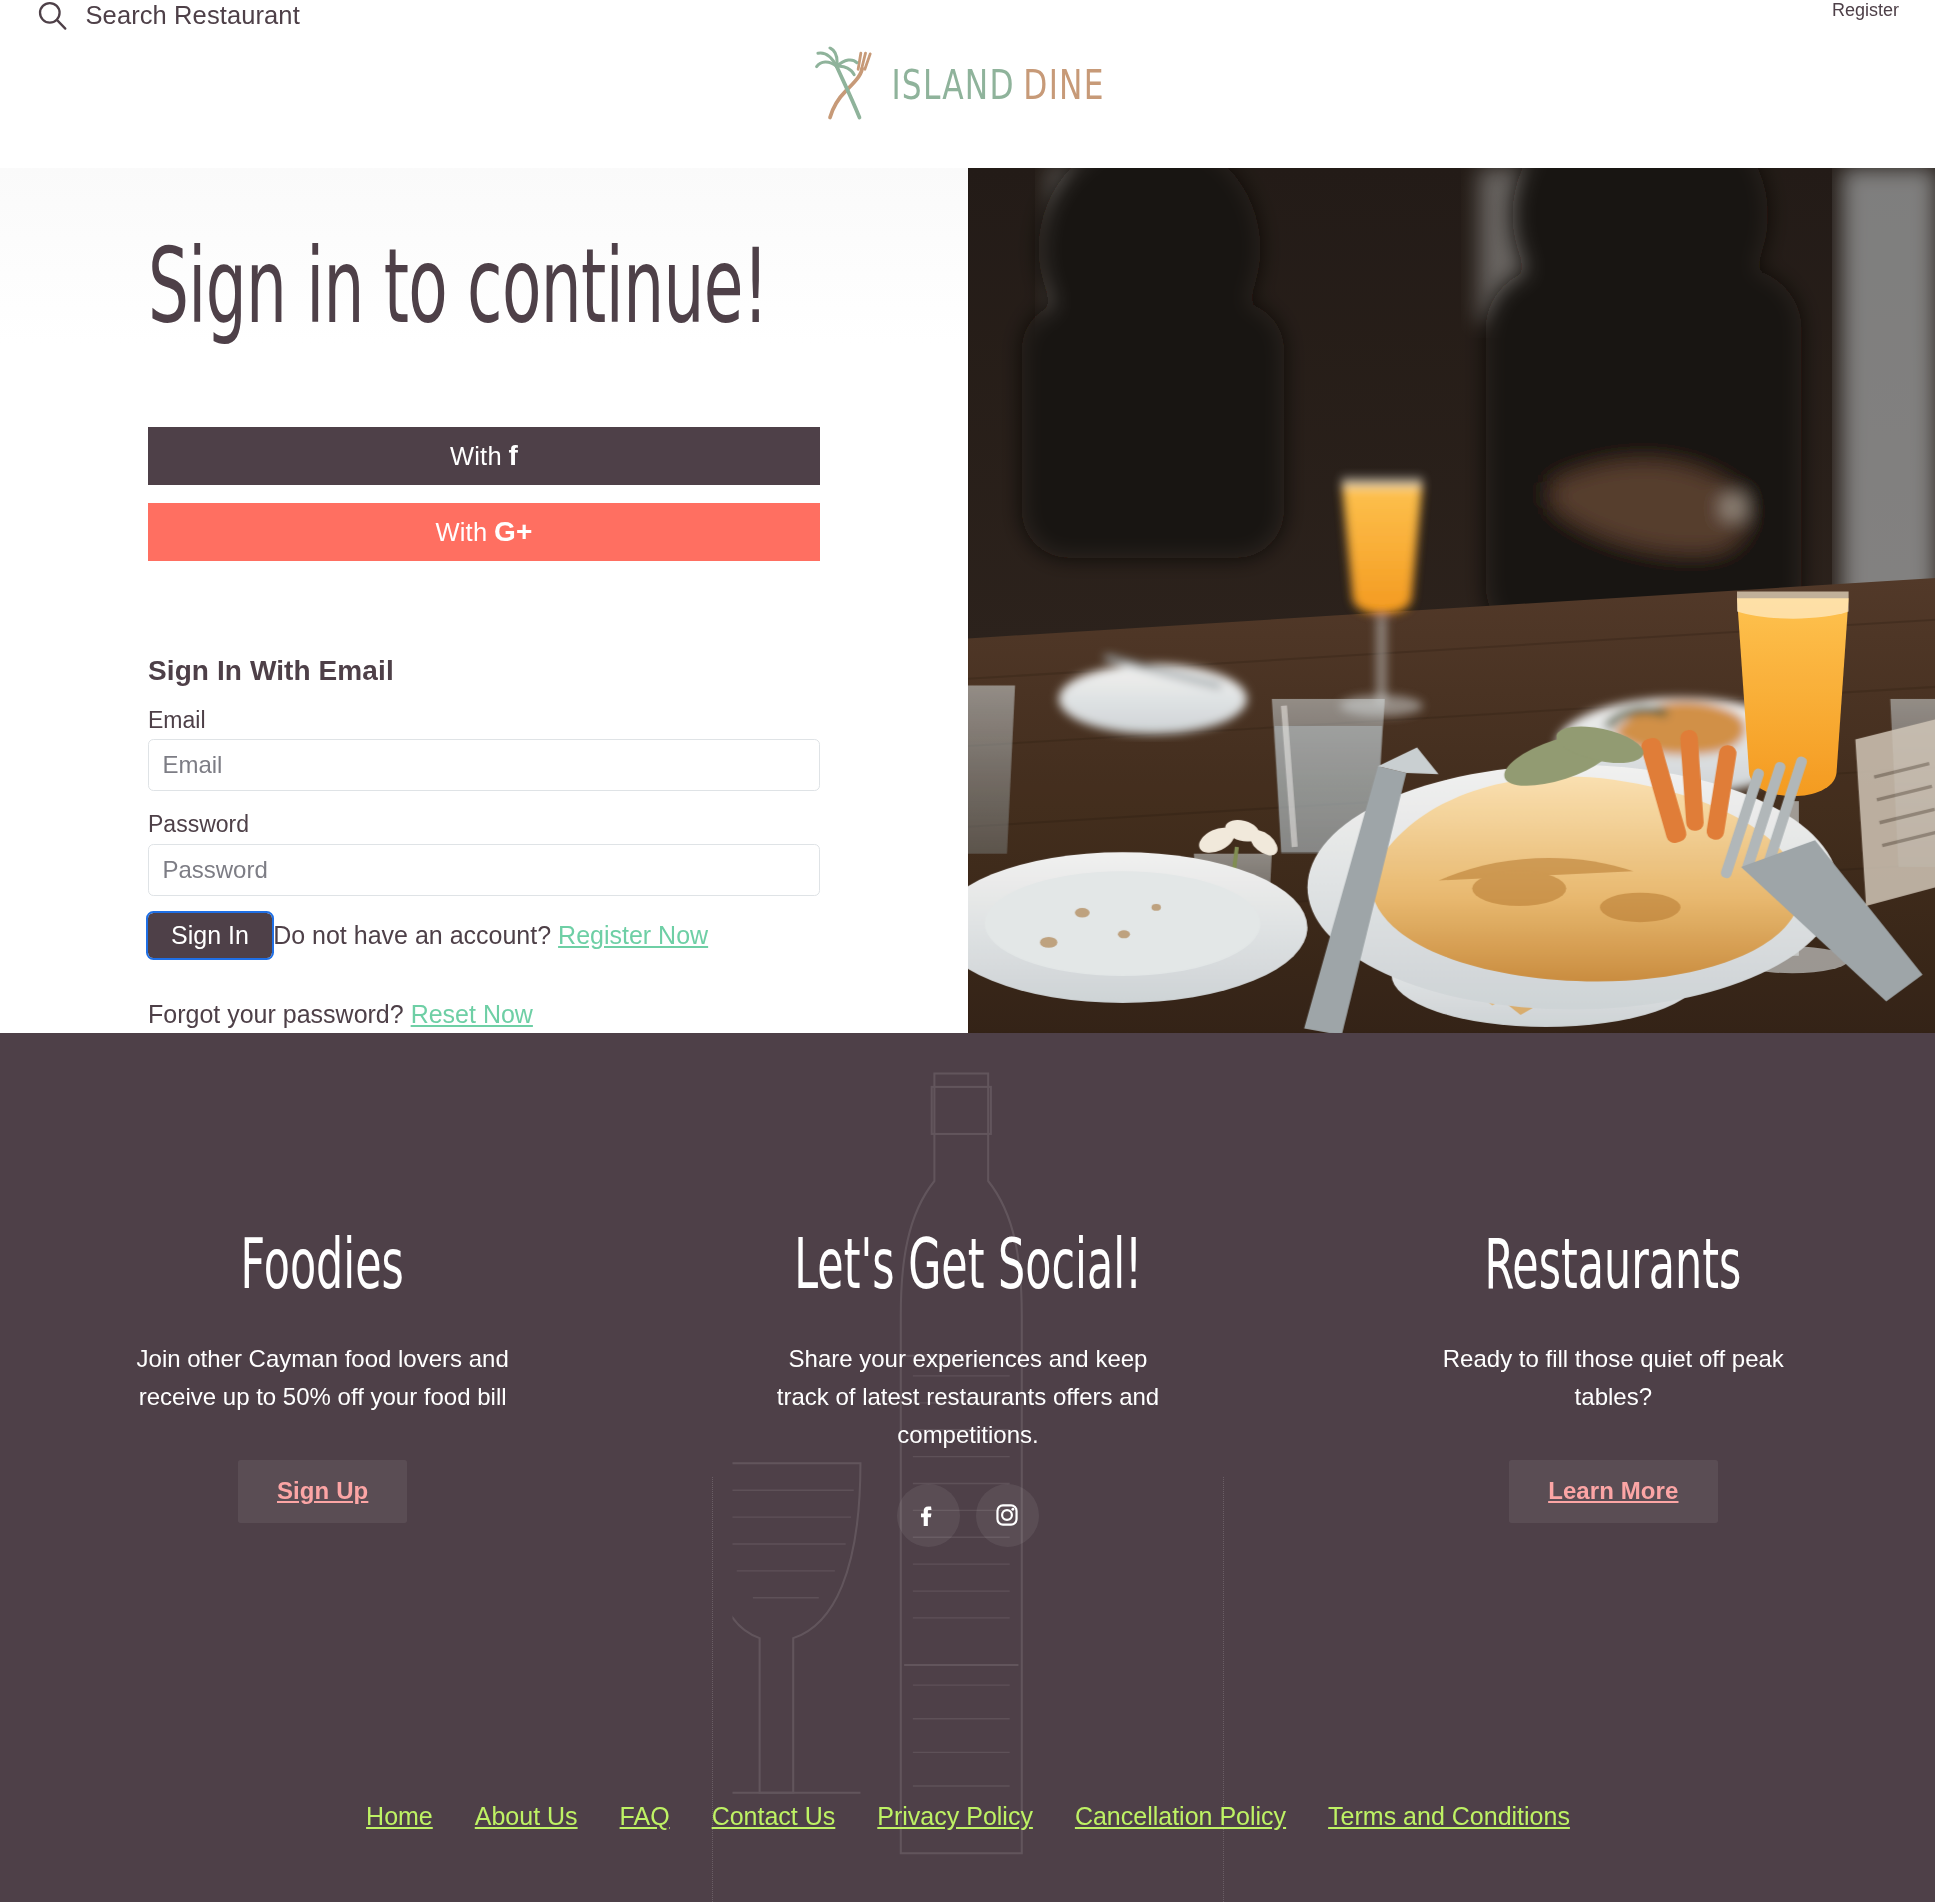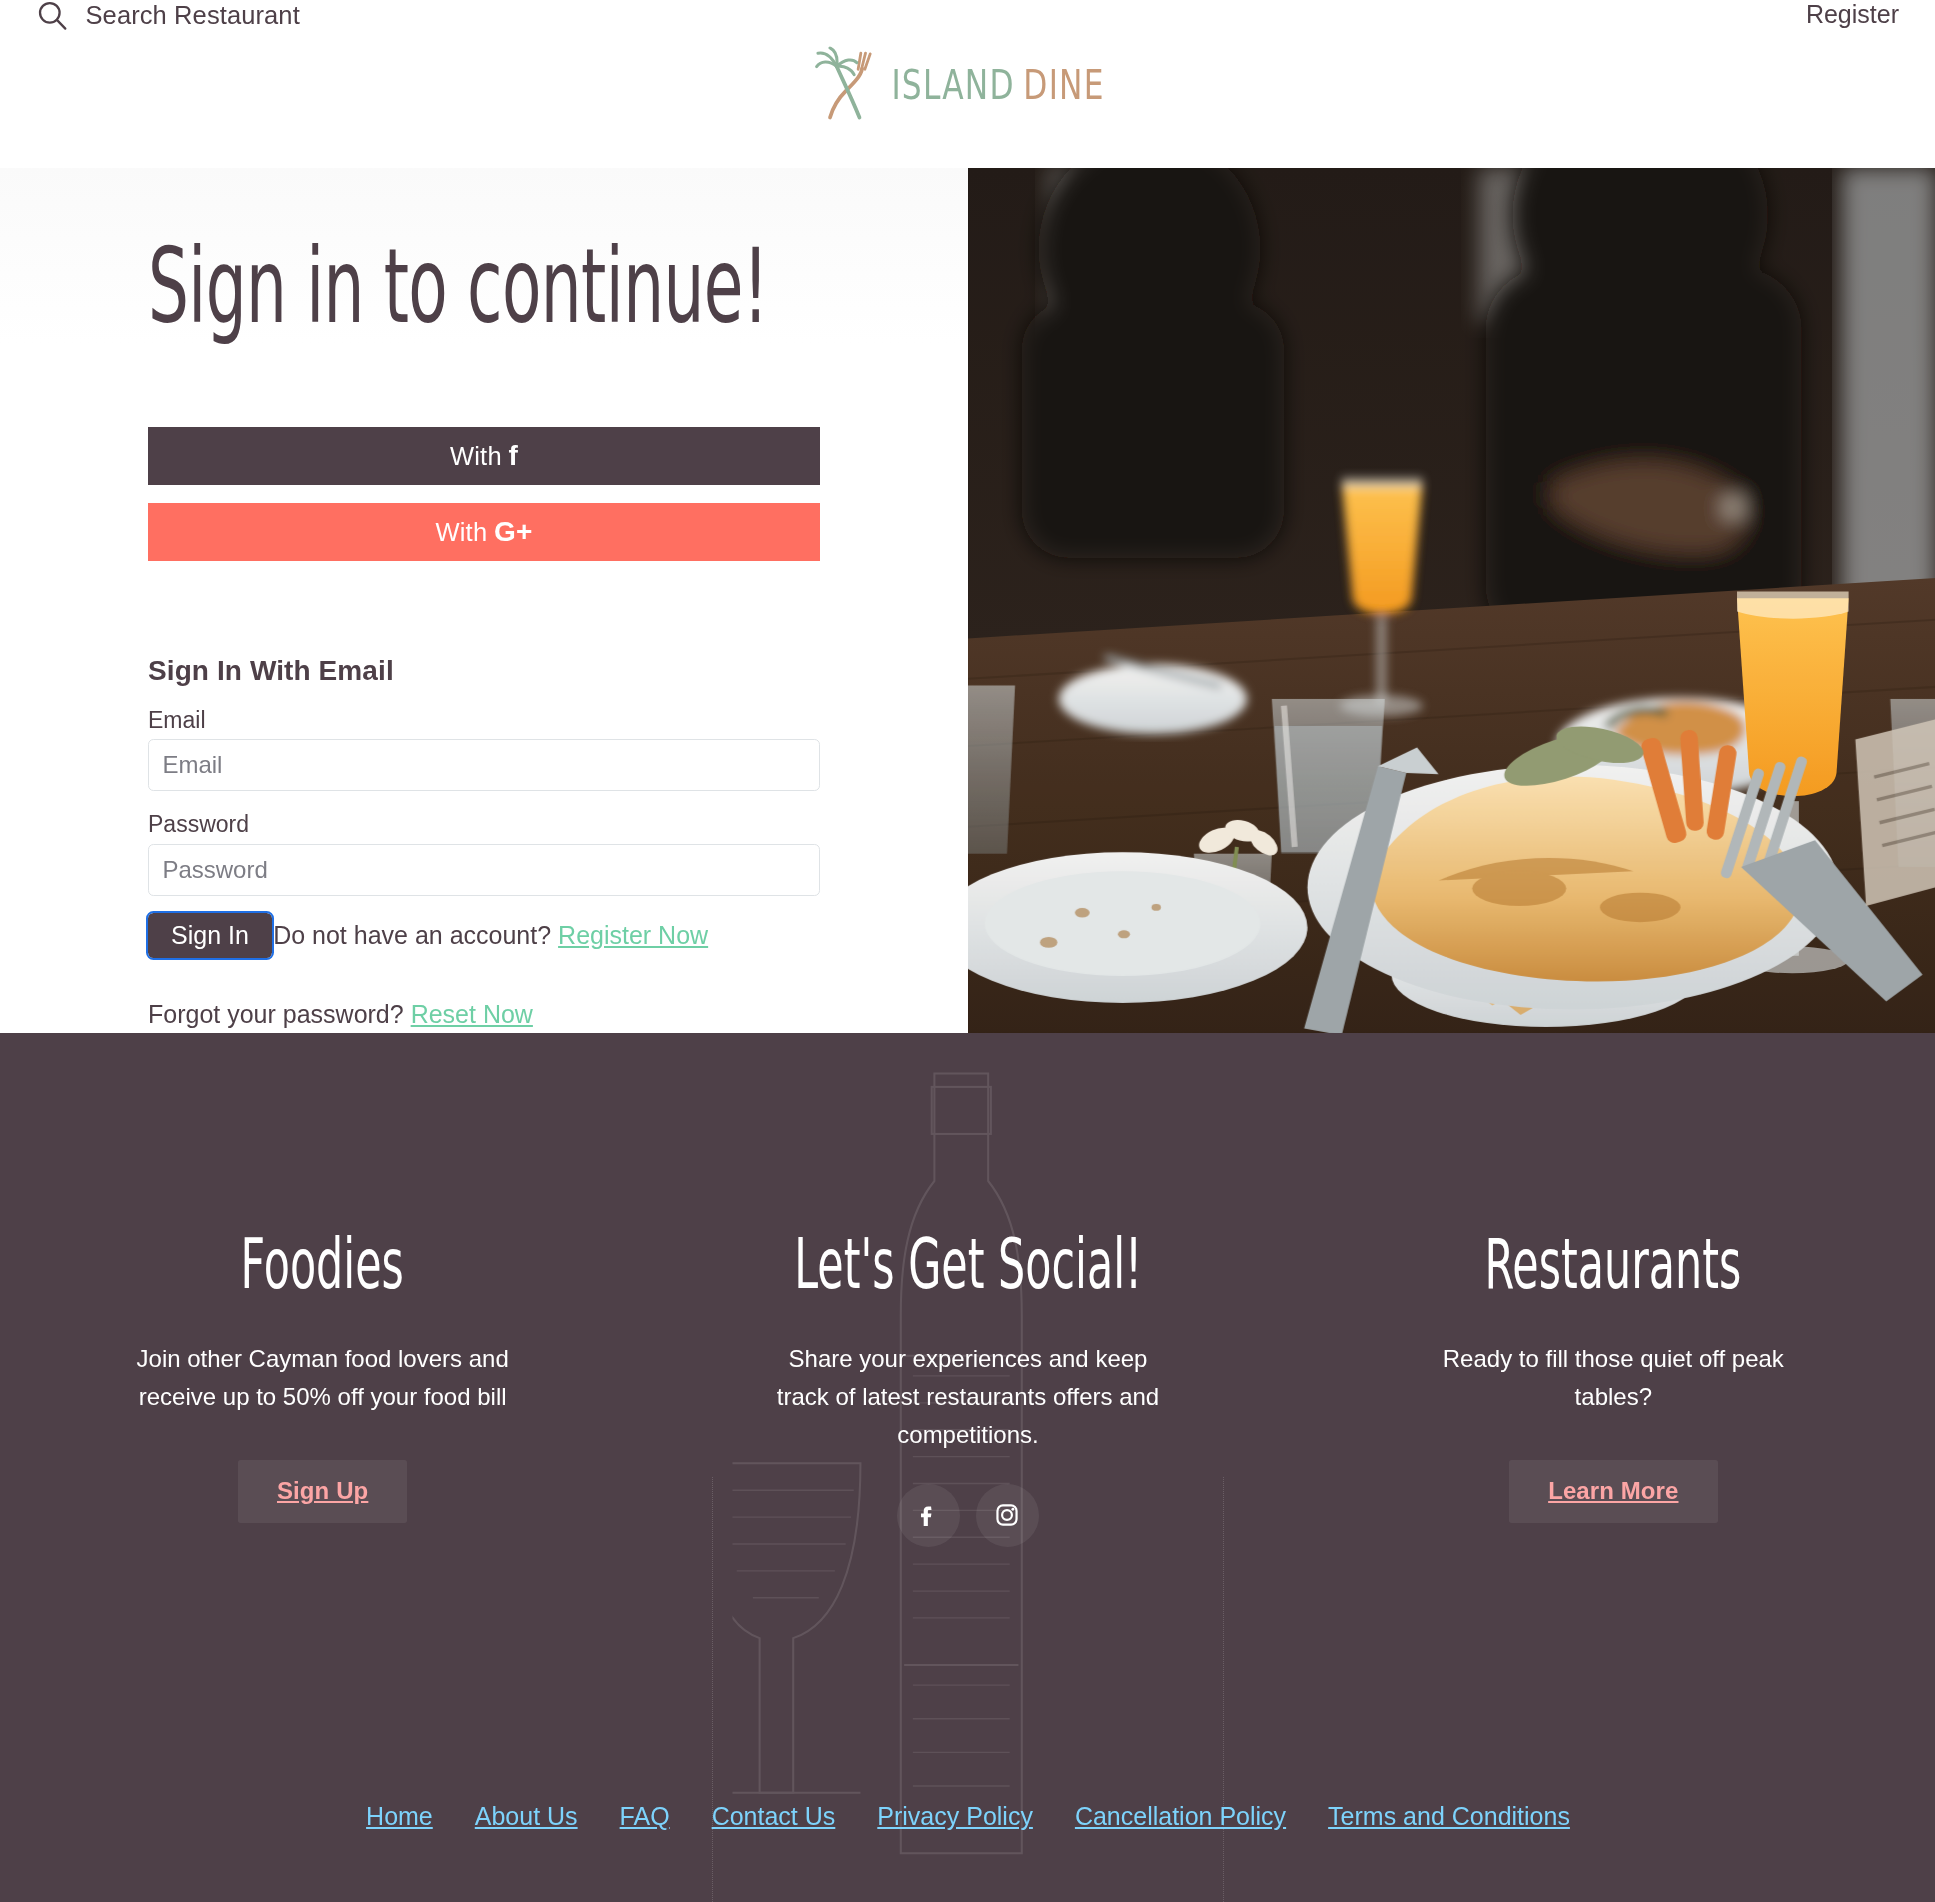--- a/index.html
+++ b/index.html
@@ -59,21 +59,21 @@
     display: flex;
     gap: 9.4px;
     transform: scaleY(1.22) scaleX(0.92);
     transform-origin: left center;
   }
   .brand-island { color: #8fb39b; }
   .brand-dine   { color: #c79a78; }
 
   .register-link {
     margin-left: auto;
-    font-size: 25px;
+    font-size: 18px;
     color: #4e4048;
     text-decoration: none;
     cursor: pointer;
     white-space: nowrap;
   }
 
   
   .main {
     display: flex;
     height: 865px;
@@ -279,21 +279,21 @@
   .footer-nav {
     position: relative;
     z-index: 2;
     margin-top: 255px;
     display: flex;
     justify-content: center;
     gap: 42px;
   }
   .footer-nav a {
     font-size: 25px;
-    color: #7dd3fc;
+    color: #bef264;
     text-decoration: underline;
     white-space: nowrap;
     cursor: pointer;
   }
   .copyright {
     position: relative;
     z-index: 2;
     text-align: center;
     margin-top: 81px;
     font-size: 23.5px;

